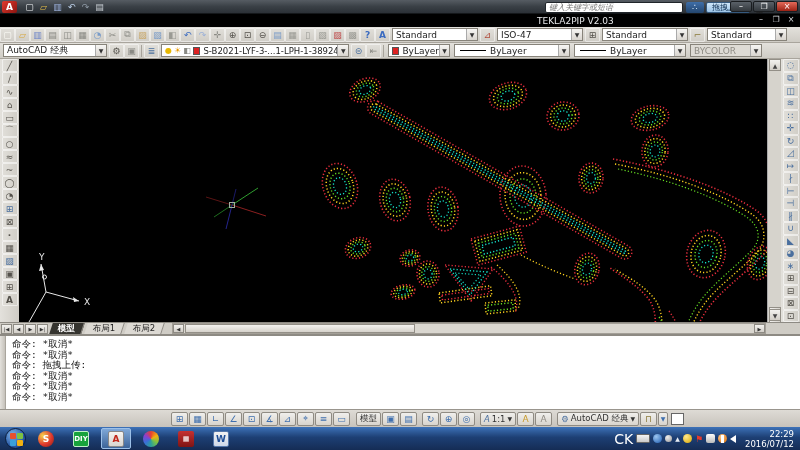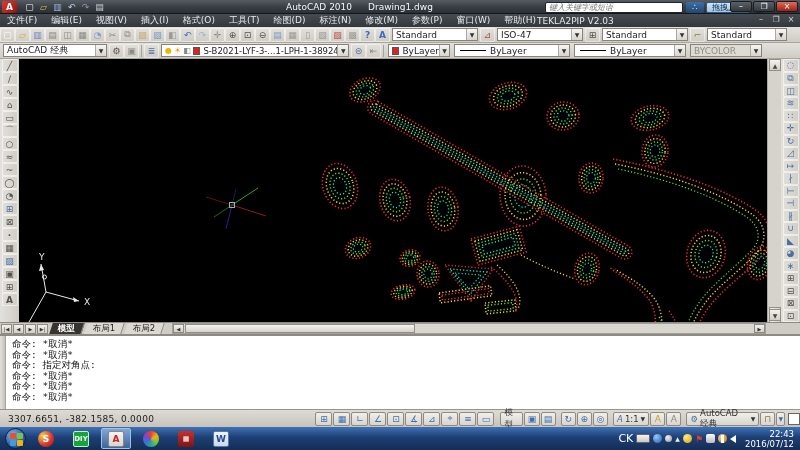--- a/index.html
+++ b/index.html
@@ -131,21 +131,21 @@
   .task-app.active { background:linear-gradient(#7fa8d8,#3c6499); border:1px solid #9cc0e8; }
   .app-ico { width:16px; height:16px; border-radius:2px; display:flex; align-items:center; justify-content:center;
     font-weight:bold; font-size:9px; color:#fff; }
   #sogou-ico { background:radial-gradient(circle at 30% 30%,#f6d14b,#e0392f 55%,#7c1d12); border-radius:50%; }
   #diy-ico { background:#17a33c; border:1px solid #bff0c8; font-size:7px; }
   #acad-ico { background:linear-gradient(#f5f4f1,#d8d5cf); color:#c1271b; border:1px solid #888; }
   #pin-ico { border-radius:50%; background:conic-gradient(#e8402e,#f2b111,#7dc242,#2aa198,#3a6fd8,#8a3fd0,#e8402e); }
   #media-ico { background:linear-gradient(#c53030,#7e1414); font-size:7px; }
   #word-ico { background:linear-gradient(#f2f2f2,#cfd8e8); color:#1f4e96; border:1px solid #5577aa; }
   #tray { margin-left:auto; display:flex; align-items:center; gap:3px; color:#fff; }
-  .tray-txt { font-size:11px; color:#fff; }
+  .tray-txt { font-size:14px; color:#fff; }
   #kbd-icon { width:14px; height:9px; background:linear-gradient(#f4f4f4,#c9c9c9); border:1px solid #666; border-radius:1px; }
   .dot { width:9px; height:9px; border-radius:50%; }
   .dot.blue { background:radial-gradient(circle at 35% 30%,#9cc6f0,#1d5bb0); }
   .dot.yellow { background:radial-gradient(circle at 35% 30%,#ffe98c,#d8a400); }
   .dot.orange { background:radial-gradient(circle at 35% 30%,#ffc98c,#d86a00); }
   .dot.gray { background:radial-gradient(circle at 35% 30%,#eee,#999); width:7px; height:7px; }
   .tray-flag { color:#e33a2e; font-size:9px; }
   .tray-car { width:9px; height:9px; background:linear-gradient(#fdfdfd,#bbb); border-radius:2px; }
   #tray-caret { font-size:6px; color:#e8eef5; }
   #speaker { width:0; height:0; border-top:4px solid transparent; border-bottom:4px solid transparent;
@@ -173,52 +173,33 @@
         <span class="qbtn">
           <i style="font-style: normal; color: rgb(188, 208, 234);">↶</i>
         </span>
         <span class="qbtn">
           <i style="font-style: normal; color: rgb(143, 154, 166);">↷</i>
         </span>
         <span class="qbtn">
           <i style="font-style: normal; color: rgb(200, 205, 211);">▤</i>
         </span>
       </div>
-    <div class="titles">
-      <span>AutoCAD 2010</span>
-      <span>Drawing1.dwg</span>
-    </div>
     <div id="search-wrap">
       <input id="search-input" placeholder="键入关键字或短语" style="">
       <span class="tb-ico" id="comm-icon">∴</span>
       <span id="upload-btn">拖拽上传</span>
       <span id="help-btn">?</span>
     </div>
     <div class="win-btns">
       <span class="win-btn">–</span>
       <span class="win-btn">❐</span>
       <span class="win-btn close">×</span>
     </div>
   </div>
 
-  <div id="menubar">
-
-  <span class="menu-item">文件(F)</span>
-      <span class="menu-item">编辑(E)</span>
-      <span class="menu-item">视图(V)</span>
-      <span class="menu-item">插入(I)</span>
-      <span class="menu-item">格式(O)</span>
-      <span class="menu-item">工具(T)</span>
-      <span class="menu-item">绘图(D)</span>
-      <span class="menu-item">标注(N)</span>
-      <span class="menu-item">修改(M)</span>
-      <span class="menu-item">参数(P)</span>
-      <span class="menu-item">窗口(W)</span>
-      <span class="menu-item">帮助(H)</span>
-    </div>
   <span id="plugin-label" style="position:absolute;top:16px;left:534px;color:#e8eaec;font-size:9px;">TEKLA2PIP V2.03</span>
   <div class="doc-btns" style="top:15px;">
     <span>–</span>
     <span>❐</span>
     <span>×</span>
   </div>
 
   <div id="toolbar1" class="toolbar">
     <div style="display:flex">
 
@@ -628,29 +609,28 @@
       <span class="h-arrow" style="right:0">▶</span>
     </div>
   </div>
 
   <div id="cmdwindow">
     <div id="cmd-grip"></div>
     <div id="cmd-lines">
 
     <div class="cmd-line">命令: *取消*</div>
         <div class="cmd-line">命令: *取消*</div>
-        <div class="cmd-line">命令: 指定对角点:</div>
+        <div class="cmd-line">命令: 拖拽上传:</div>
         <div class="cmd-line">命令: *取消*</div>
         <div class="cmd-line">命令: *取消*</div>
         <div class="cmd-line">命令: *取消*</div>
       </div>
   </div>
 
   <div id="statusbar">
-    <span id="coords">3307.6651, -382.1585, 0.0000</span>
     <span style="width:170px"></span>
     <div style="display:flex">
 
     <span class="stog">
           <i style="font-style:normal">⊞</i>
         </span>
         <span class="stog">
           <i style="font-style:normal">▦</i>
         </span>
         <span class="stog">
@@ -733,19 +713,19 @@
       <span id="kbd-icon"></span>
       <span class="dot blue"></span>
       <span class="dot gray"></span>
       <span id="tray-caret">▲</span>
       <span class="dot yellow"></span>
       <span class="tray-flag">⚑</span>
       <span class="tray-car"></span>
       <span class="dot orange"></span>
       <span id="speaker"></span>
       <div id="clock">
-        <div>22:43</div>
+        <div>22:29</div>
         <div>2016/07/12</div>
       </div>
     </div>
   </div>
 
 </div>
 
 </body></html>

